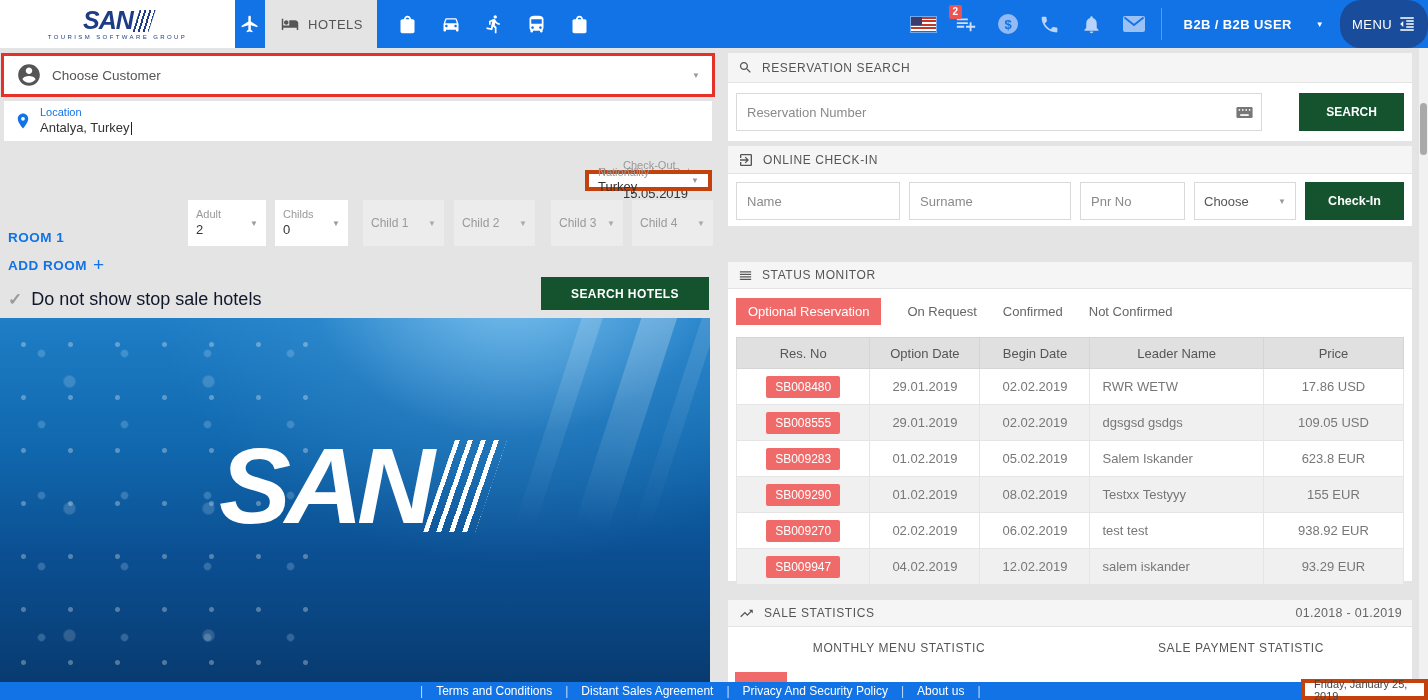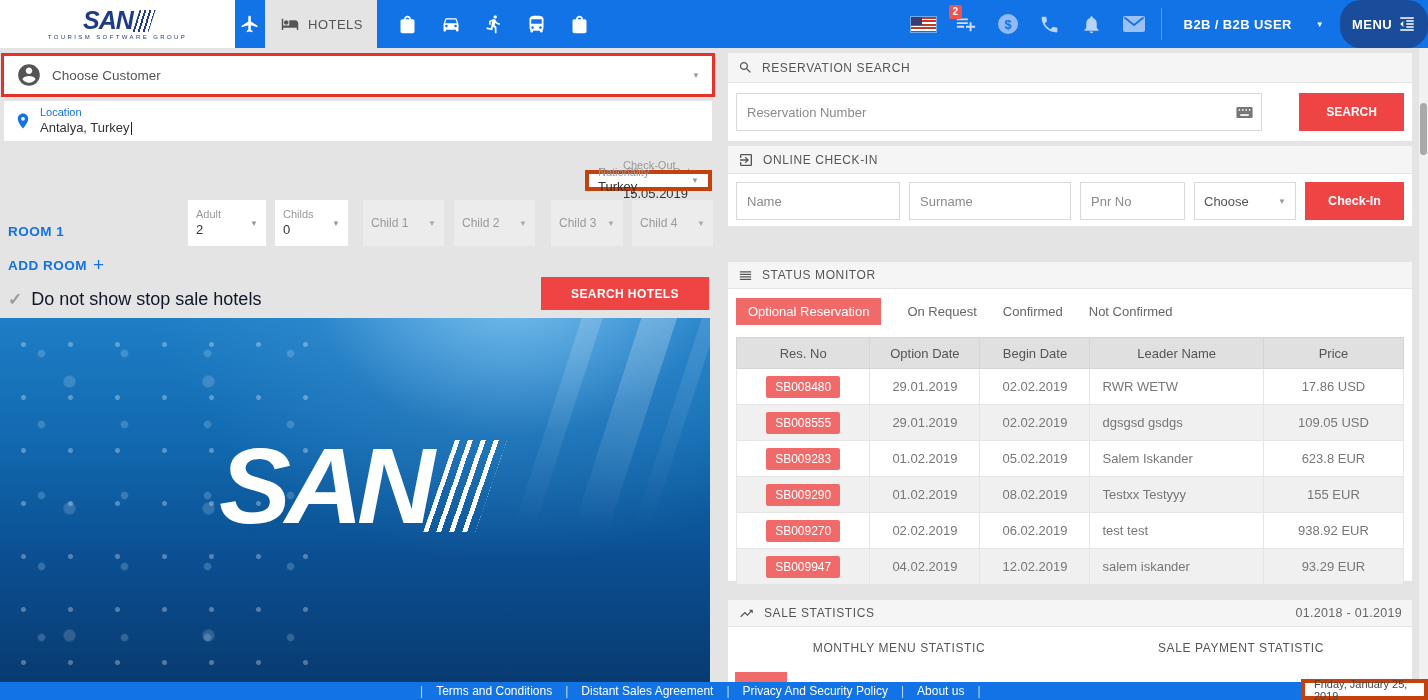--- a/index.html
+++ b/index.html
@@ -25,56 +25,56 @@
   .nav-tab.hotels { background:#e4e4e4; color:#555; font-size:13px; letter-spacing:.5px; gap:7px; padding:8px 14px; }
   .module-icons { display:flex; align-items:center; gap:22px; padding:0 20px; }
   .nav-right { margin-left:auto; display:flex; align-items:stretch; }
   .nav-icon-btn { display:flex; align-items:center; justify-content:center; width:42px; position:relative; cursor:pointer; }
   .flag { width:25px; height:15px; background:repeating-linear-gradient(to bottom,#c0392b 0 1.7px,#fff 1.7px 3.4px); position:relative; box-shadow:0 0 0 1px rgba(255,255,255,.4); }
   .flag .canton { position:absolute; left:0; top:0; width:11px; height:8px; background:#3c3b6e; }
   .notif-badge { position:absolute; top:5px; left:4px; background:#ef5350; color:#fff; font-size:10px; font-weight:bold; padding:1px 4px; border-radius:2px; line-height:1.2; }
   .nav-sep { width:1px; background:rgba(255,255,255,.28); margin:8px 6px; }
   .user-menu { display:flex; align-items:center; gap:24px; color:#fff; font-size:13px; font-weight:bold; padding:0 16px; letter-spacing:.4px; cursor:pointer; }
   .user-menu .caret { font-size:8px; color:#fff; }
-  .menu-block { background:#1a4c9c; display:flex; align-items:center; justify-content:center; gap:6px; color:#fff; font-weight:bold; font-size:13px; padding:0 12px; min-width:74px; cursor:pointer; letter-spacing:.4px;border-radius:21px; }
+  .menu-block { background:#1a4c9c; display:flex; align-items:center; justify-content:center; gap:6px; color:#fff; font-weight:normal; font-size:13px; padding:0 12px; min-width:74px; cursor:pointer; letter-spacing:.4px;border-radius:21px; }
 
   
   .annotation-box { position:absolute; left:1px; top:53px; width:714px; height:44px; border:3px solid #e4322b; z-index:12; pointer-events:none; }
   .choose-customer { position:absolute; left:4px; top:56px; width:708px; height:38px; background:#fff; display:flex; align-items:center; padding:0 12px; gap:10px; z-index:11; cursor:pointer; }
   .choose-customer .label { color:#555; font-size:13.5px; flex:1; }
   .caret { font-size:8px; color:#999; }
 
   .location-box { position:absolute; left:4px; top:101px; width:708px; height:40px; background:#fff; display:flex; align-items:center; padding:0 10px; gap:8px; }
   .field-stack { display:flex; flex-direction:column; justify-content:center; line-height:1.25; }
   .field-label { font-size:11px; color:#999; }
   .field-label.blue { color:#1273e6; }
   .field-value { font-size:13px; color:#333; }
   .text-cursor { display:inline-block; width:1px; height:13px; background:#222; vertical-align:middle; margin-left:1px; }
 
   .date-row { position:absolute; left:4px; top:149px; width:708px; height:42px; display:flex; gap:7px; }
   .date-box { background:#fff; height:42px; display:flex; align-items:center; padding:0 9px; gap:8px; }
   .w172 { width:172px; } .w170 { width:170px; }
   .date-box .caret { margin-left:auto; }
 
   .room-row { position:absolute; left:0; top:200px; width:716px; height:46px; }
-  .room-title { position:absolute; left:8px; top:24px; color:#1273e6; font-weight:bold; font-size:13.5px; letter-spacing:.5px; }
+  .room-title { position:absolute; left:8px; top:30px; color:#1273e6; font-weight:bold; font-size:13.5px; letter-spacing:.5px; }
   .mini-select { position:absolute; top:0; height:46px; background:#fff; display:flex; align-items:center; padding:0 8px; cursor:pointer; }
   .mini-select .field-stack { flex:1; }
   .mini-select.disabled { background:#ececec; }
   .mini-select.disabled .field-label { color:#9a9a9a; font-size:12px; }
   .mini-select.disabled .caret { color:#aaa; }
 
   .add-room { position:absolute; left:8px; top:254px; color:#1273e6; font-weight:bold; font-size:13.5px; letter-spacing:.5px; display:flex; align-items:center; gap:6px; cursor:pointer; }
   .add-room .plus { font-size:19px; font-weight:normal; }
 
   .stop-sale { position:absolute; left:8px; top:289px; display:flex; align-items:center; gap:9px; cursor:pointer; }
   .checkmark { color:#9a9a9a; font-size:17px; font-weight:bold; }
   .stop-sale .label { color:#0f172a; font-size:18px;text-align:center; }
 
-  .btn { background:#ef4444; color:#fff; font-weight:bold; border:none; display:flex; align-items:center; justify-content:center; cursor:pointer; font-family:inherit; }
+  .btn { background:#14532d; color:#fff; font-weight:bold; border:none; display:flex; align-items:center; justify-content:center; cursor:pointer; font-family:inherit; }
   .search-hotels-btn { position:absolute; left:541px; top:277px; width:168px; height:33px; font-size:12px; letter-spacing:.4px; }
 
   
   .hero { position:absolute; left:0; top:318px; width:710px; height:365px; overflow:hidden;
     background:
       radial-gradient(ellipse at 72% -12%, rgba(160,220,255,.75) 0%, rgba(80,160,220,.25) 28%, transparent 50%),
       linear-gradient(180deg,#1e7ec6 0%, #1168ae 35%, #0b4f92 65%, #083b70 100%);
   }
   .hero .ray { position:absolute; top:-40px; width:34px; height:340px; background:linear-gradient(to bottom, rgba(255,255,255,.28), transparent 75%); transform:rotate(18deg); }
   .hero .ray.r1 { left:600px; } .hero .ray.r2 { left:540px; width:20px; opacity:.7; } .hero .ray.r3 { left:660px; width:16px; opacity:.5; }

